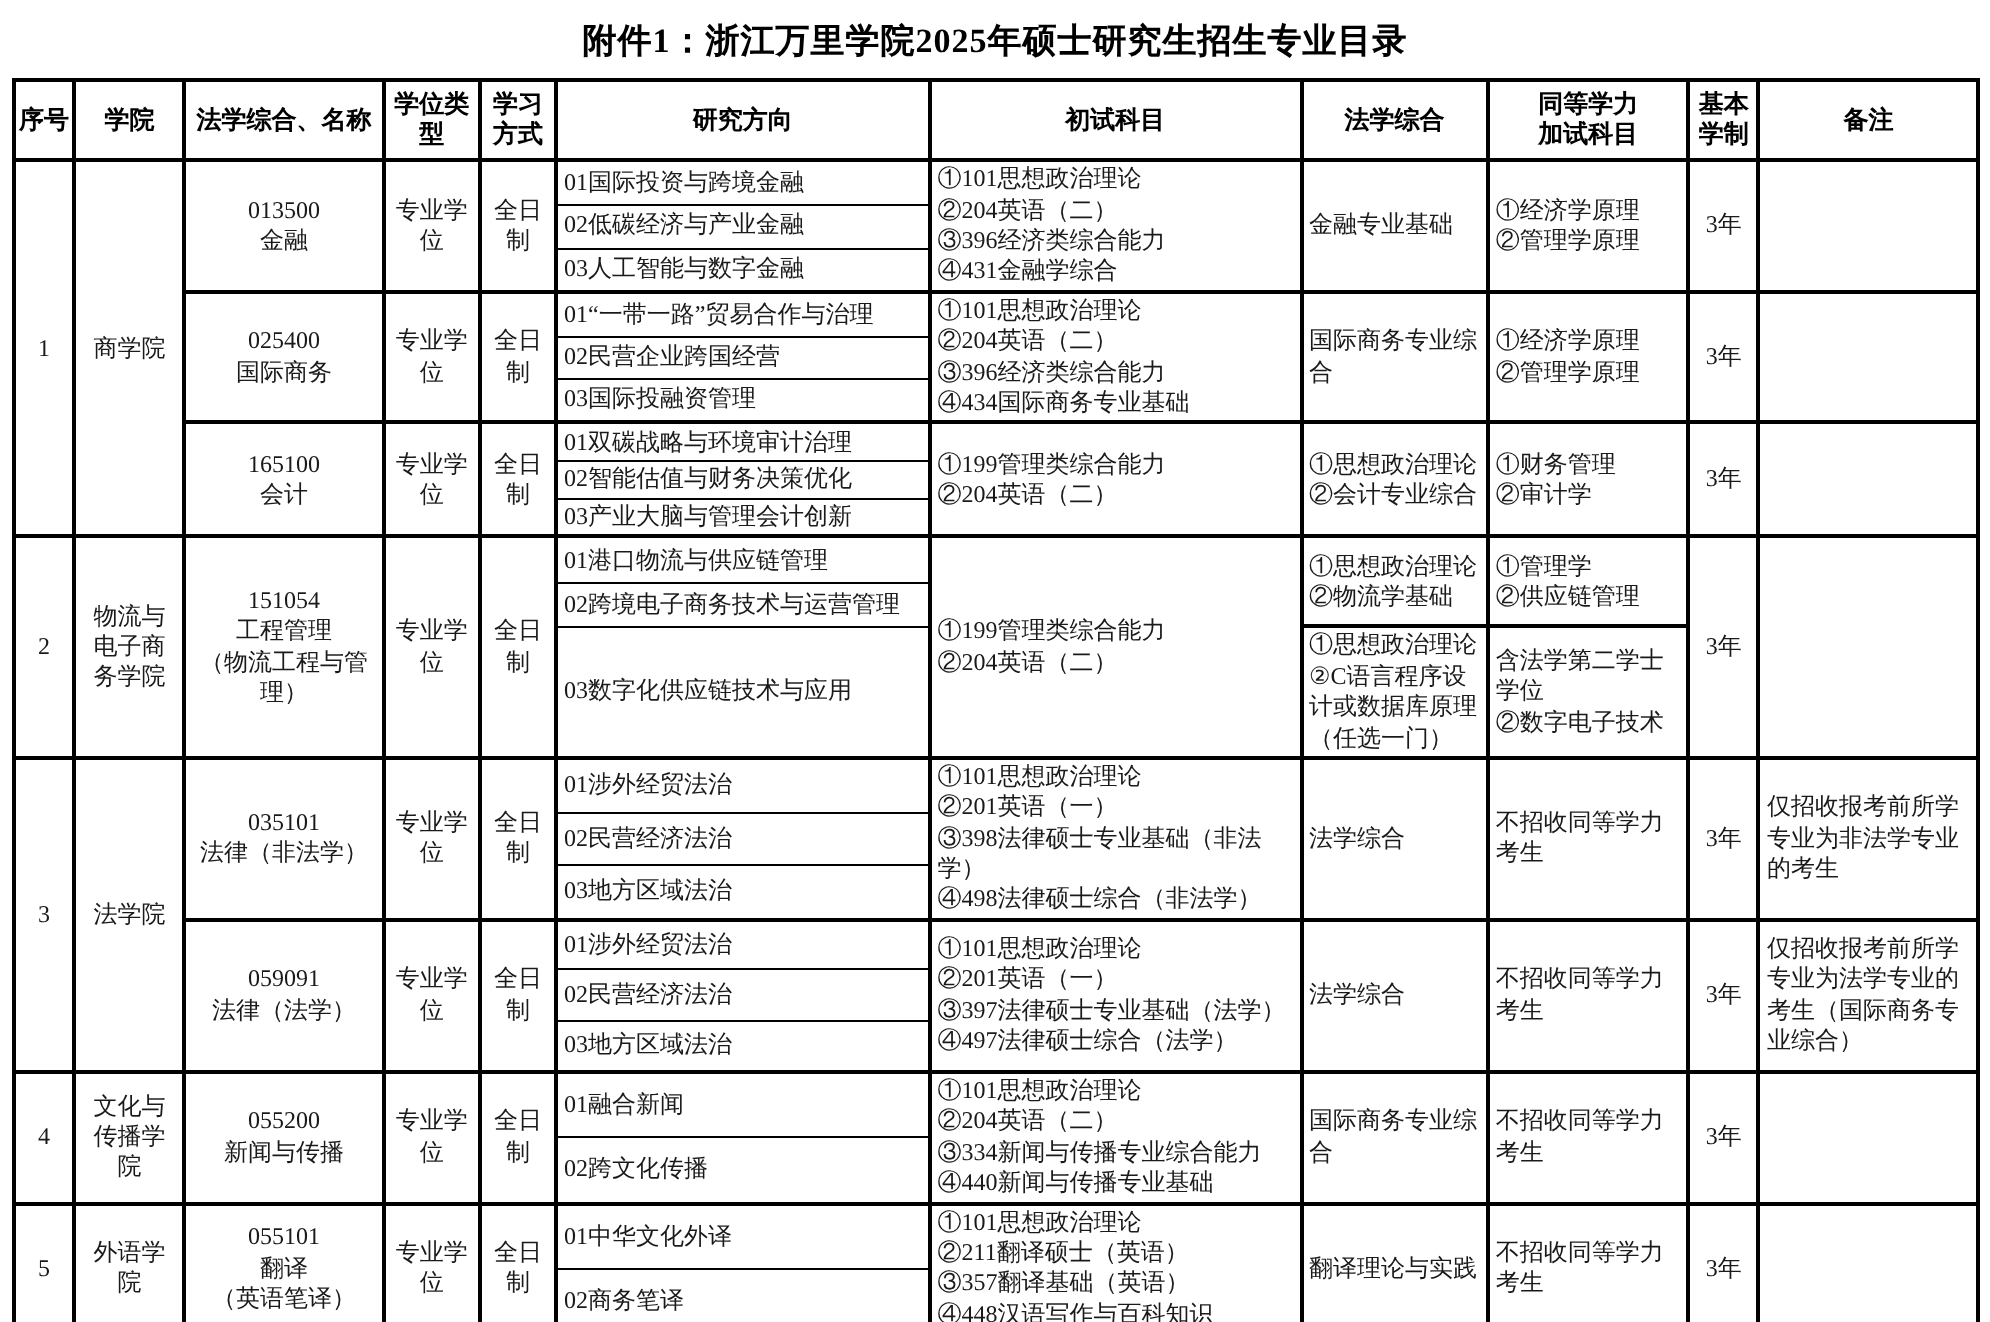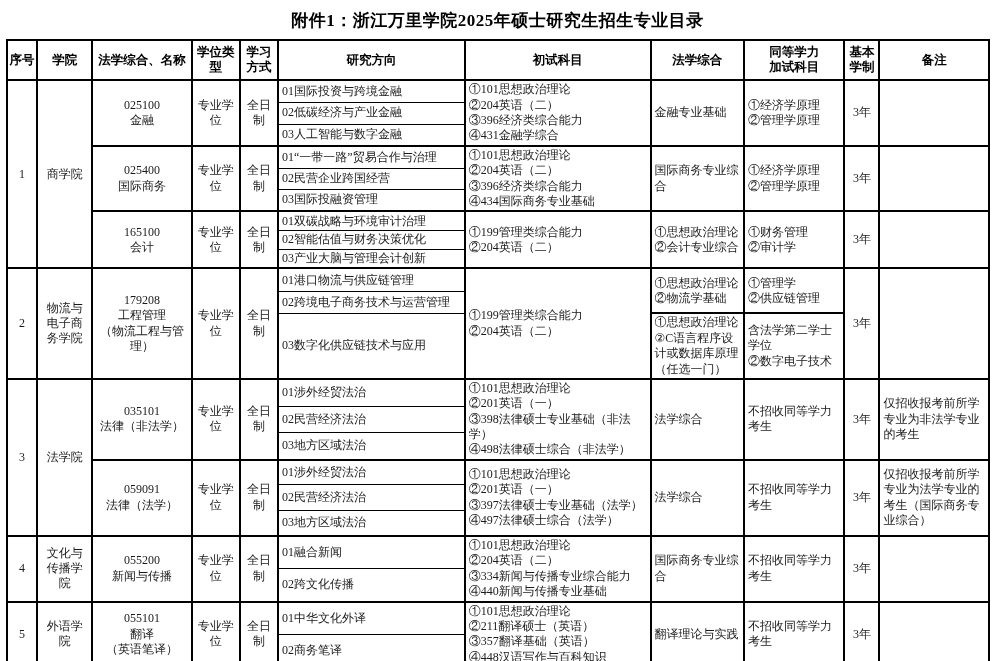--- a/index.html
+++ b/index.html
@@ -54,21 +54,21 @@
       <th>同等学力
 加试科目</th>
       <th>基本
 学制</th>
       <th>备注</th>
     </tr>
 
     <tr style="height:22px">
       <td class="c" rowspan="9">1</td>
       <td class="c" rowspan="9">商学院</td>
-      <td class="c" rowspan="3">025100
+      <td class="c" rowspan="3">013500
 金融</td>
       <td class="c" rowspan="3">专业学
 位</td>
       <td class="c" rowspan="3">全日
 制</td>
       <td class="l dir dir-top">01国际投资与跨境金融</td>
       <td class="l" rowspan="3">①101思想政治理论
 ②204英语（二）
 ③396经济类综合能力
 ④431金融学综合</td>
@@ -132,21 +132,21 @@
     </tr>
     <tr style="height:19px">
       <td class="l dir dir-bot">03产业大脑与管理会计创新</td>
     </tr>
 
     <tr style="height:23px">
       <td class="c" rowspan="3">2</td>
       <td class="c" rowspan="3">物流与
 电子商
 务学院</td>
-      <td class="c" rowspan="3">179208
+      <td class="c" rowspan="3">151054
 工程管理
 （物流工程与管理）</td>
       <td class="c" rowspan="3">专业学
 位</td>
       <td class="c" rowspan="3">全日
 制</td>
       <td class="l dir dir-top">01港口物流与供应链管理</td>
       <td class="l" rowspan="3">①199管理类综合能力
 ②204英语（二）</td>
       <td class="l" rowspan="2">①思想政治理论

